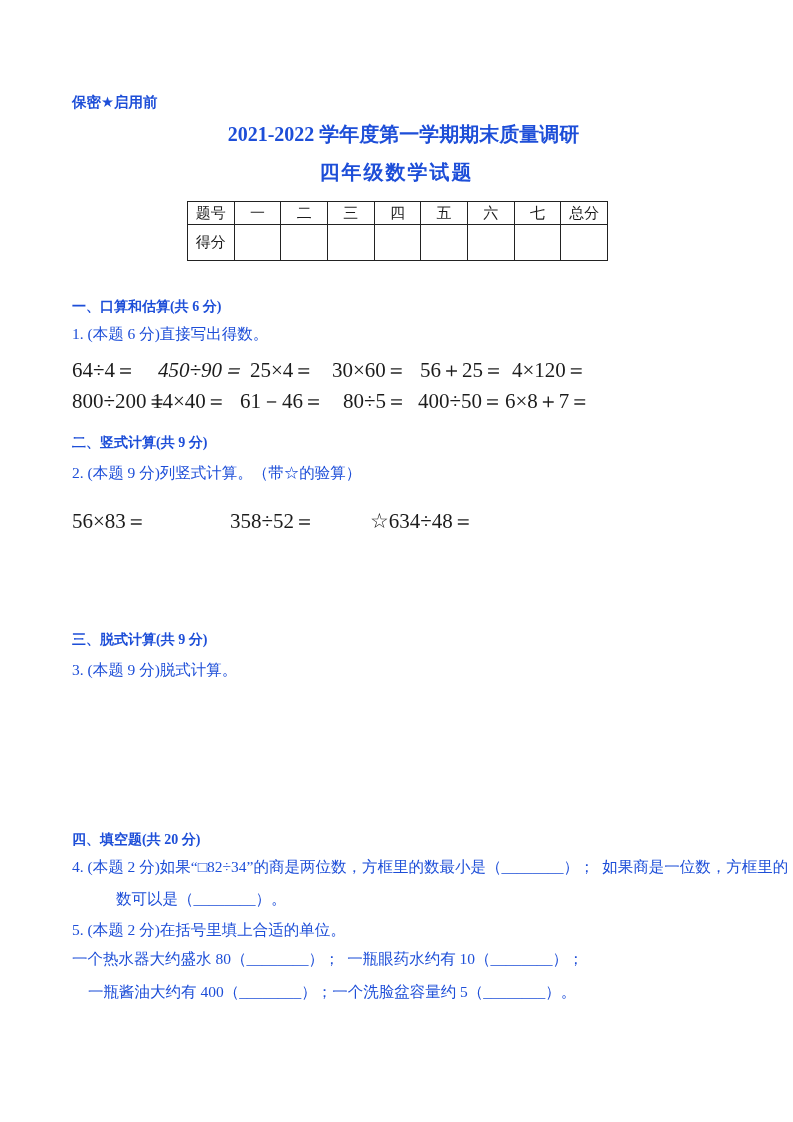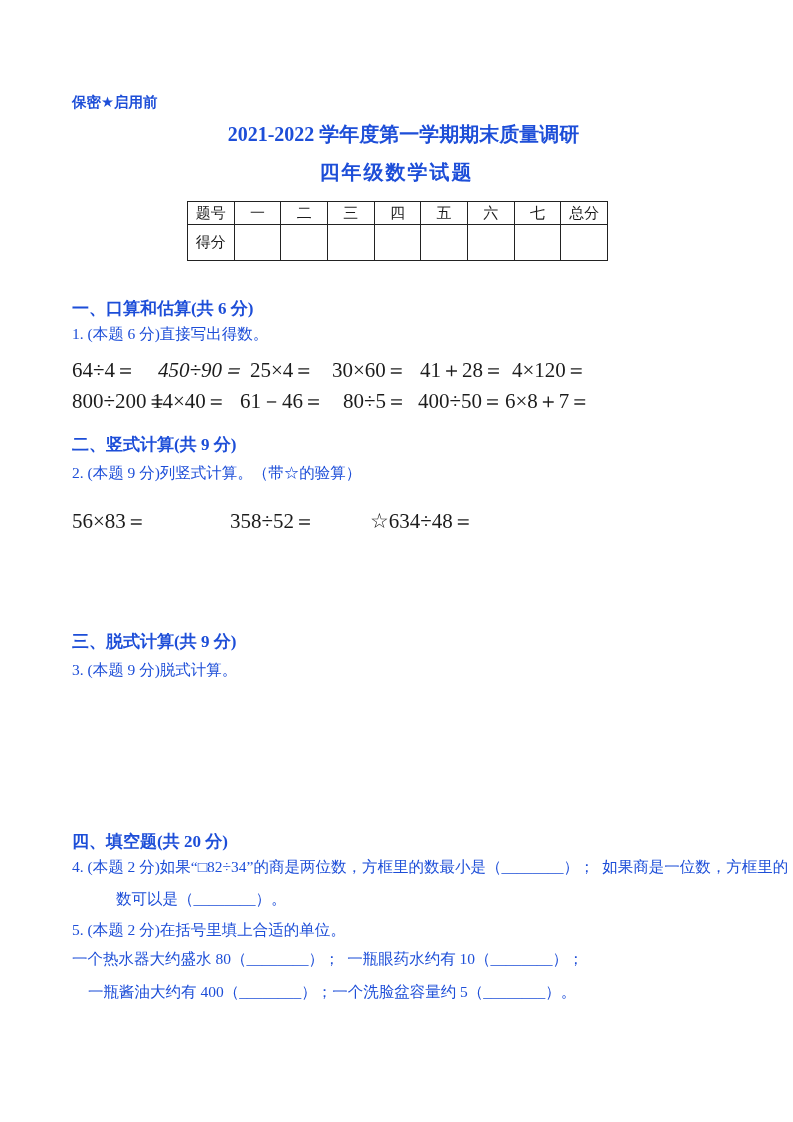--- a/index.html
+++ b/index.html
@@ -51,21 +51,21 @@
   .score-table td {
     border: 1.5px solid #222222;
     text-align: center;
     vertical-align: middle;
     padding: 0;
     height: 22px;
     font-size: 15px;
   }
   .score-table tr.score-row td { height: 35px; }
   .heading {
-    font-size: 17px;
+    font-size: 14px;
     font-weight: bold;
   }
   .eq-row { position: absolute; left: 0; top: 0; width: 793px; height: 20px; }
   .eq { position: absolute; white-space: pre; font-size: 21px; line-height: 1.15; }
 </style>
 </head>
 <body>
 
 <div class="page">
 
@@ -102,21 +102,21 @@
   </table>
 
   <div class="line heading" style="left:72px; top:299px;">一、口算和估算(共 6 分)</div>
   <div class="line" style="left:72px; top:325px;">1. (本题 6 分)直接写出得数。</div>
 
   <div class="eq-row" style="top:358px;">
     <span class="eq" style="left:72px;">64÷4＝</span>
     <span class="eq" style="left:158px;font-style:italic;">450÷90＝</span>
     <span class="eq" style="left:250px;">25×4＝</span>
     <span class="eq" style="left:332px;">30×60＝</span>
-    <span class="eq" style="left:420px;">41＋28＝</span>
+    <span class="eq" style="left:420px;">56＋25＝</span>
     <span class="eq" style="left:512px;">4×120＝</span>
   </div>
   <div class="eq-row" style="top:389px;">
     <span class="eq" style="left:72px;">800÷200＝</span>
     <span class="eq" style="left:152px;">14×40＝</span>
     <span class="eq" style="left:240px;">61－46＝</span>
     <span class="eq" style="left:343px;">80÷5＝</span>
     <span class="eq" style="left:418px;">400÷50＝</span>
     <span class="eq" style="left:505px;">6×8＋7＝</span>
   </div>

